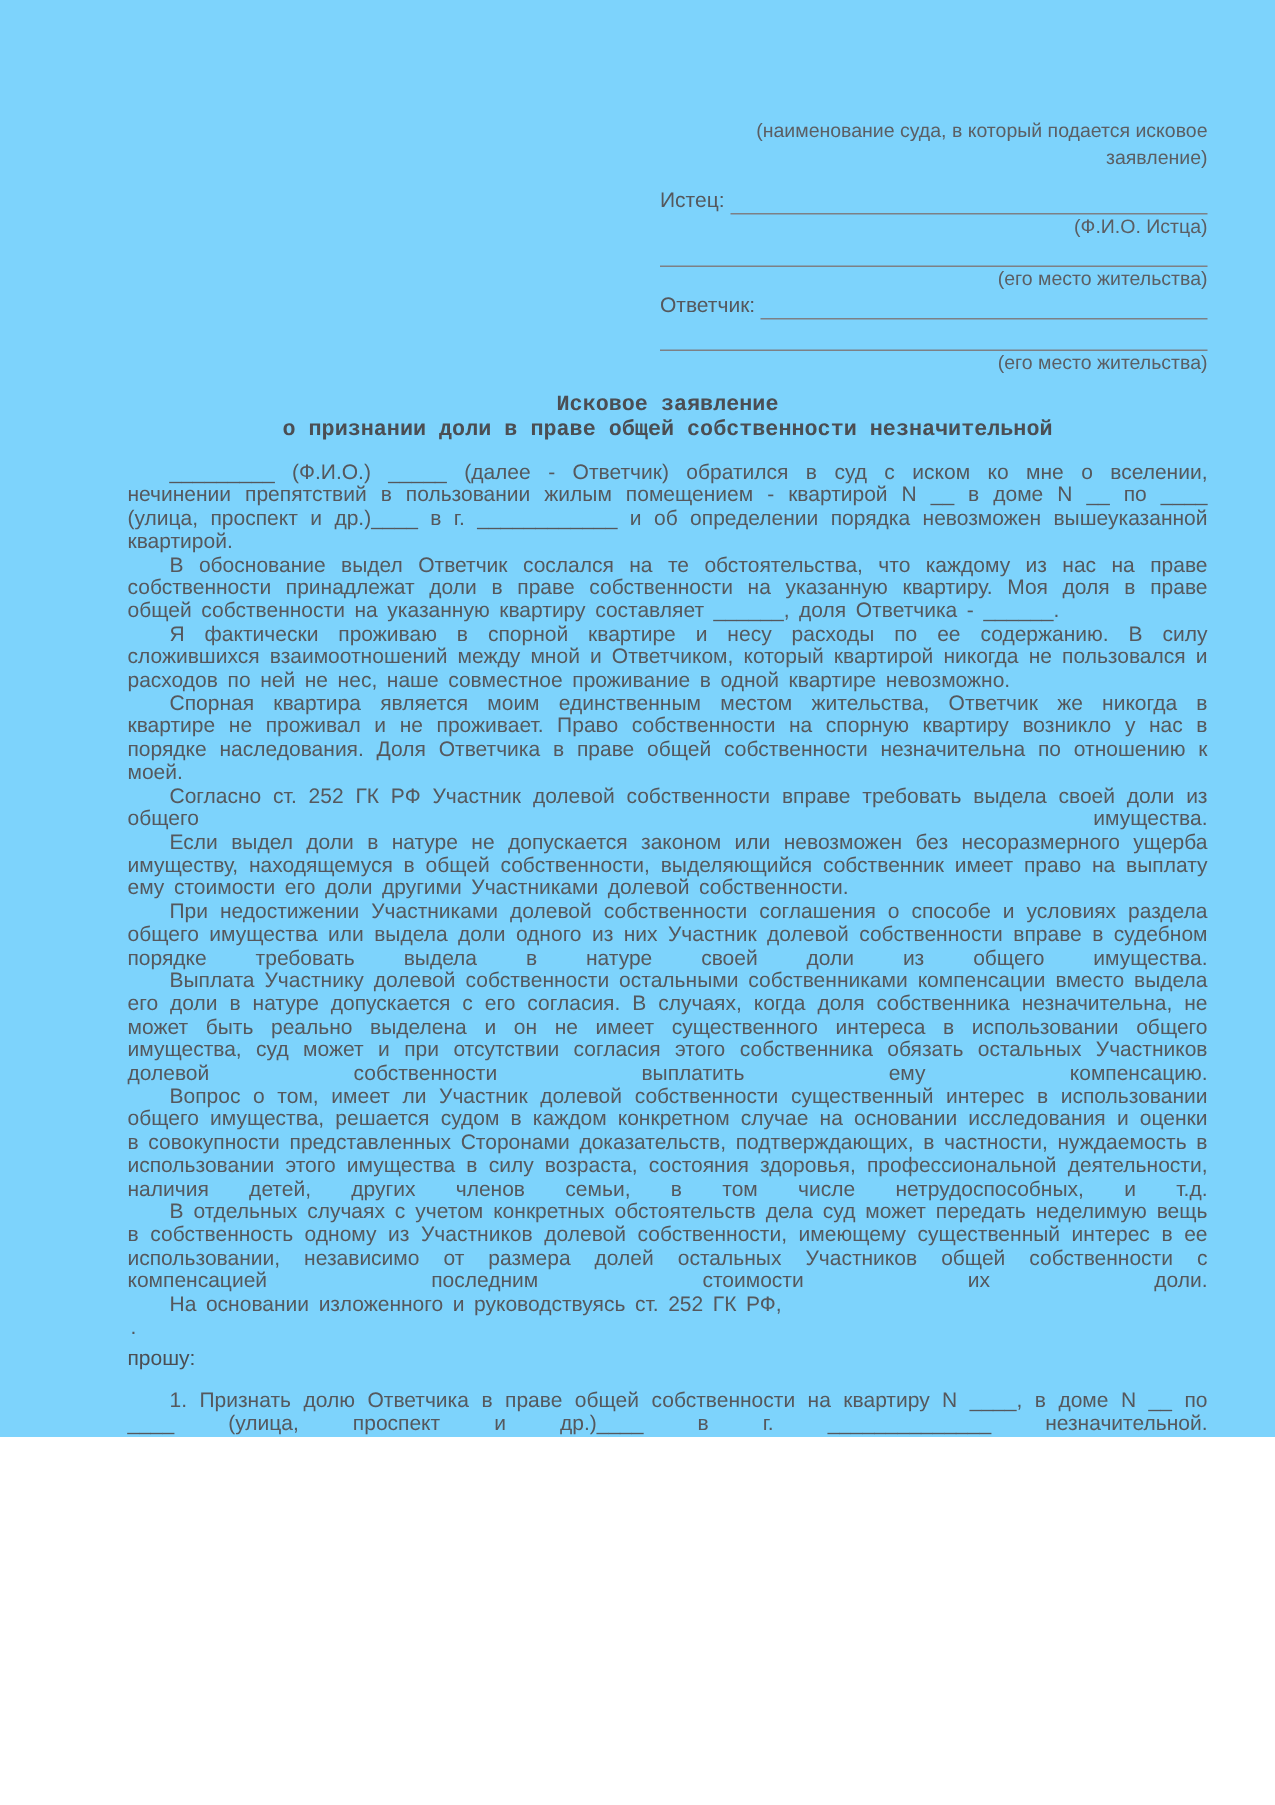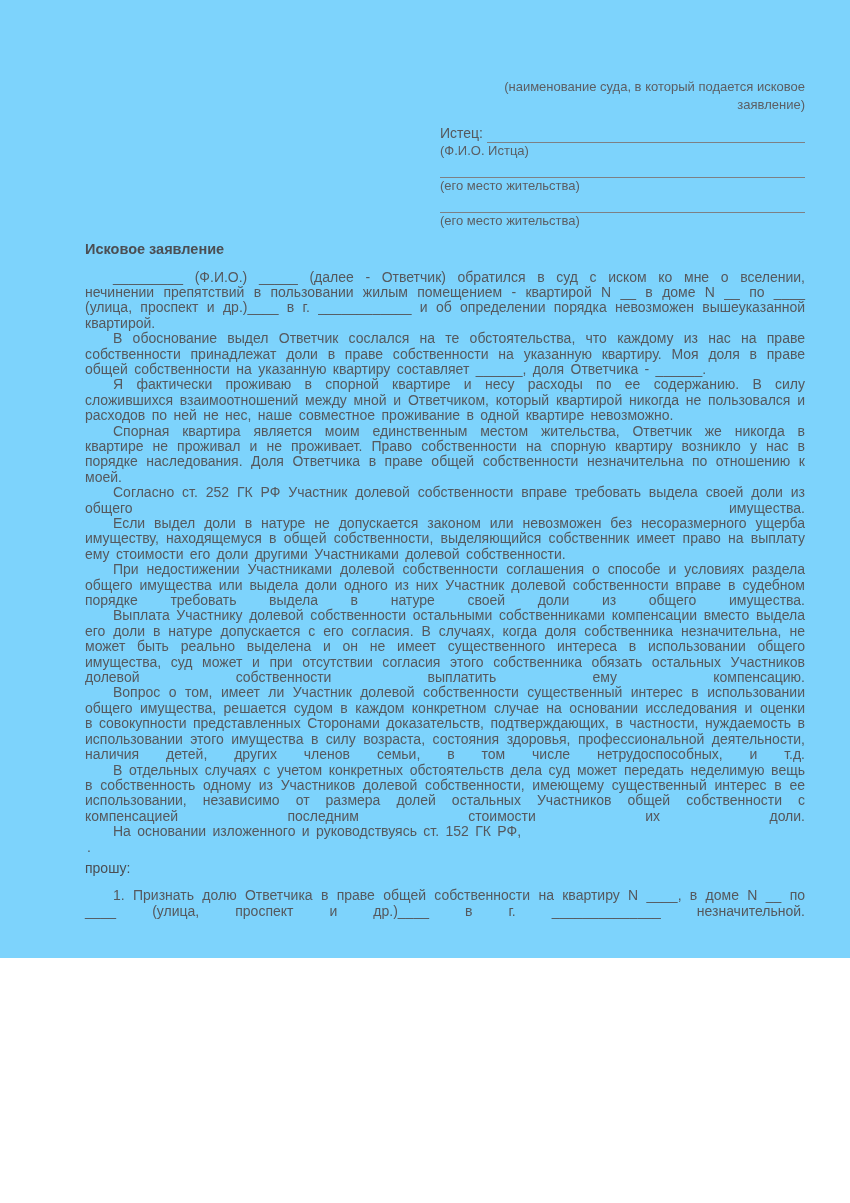--- a/index.html
+++ b/index.html
@@ -17,27 +17,28 @@
   }
   
   .header-block { width:365px; margin-left:auto; }
   .hdr-caption {
     text-align:right; font-size:13px; line-height:18px; color:#5b5e63;
   }
   .hdr-caption.top { margin-bottom:8px; }
   .field-row { display:flex; align-items:center; height:21px; }
   .field-label { font-size:14px; line-height:16px; white-space:nowrap; padding-right:4px; }
   .blank-line { flex:1; border-bottom:1px solid #7d8085; height:100%; }
-  .under-caption { font-size:13px; line-height:14px; height:14px; padding-top:1px; color:#5b5e63; }
+  .under-caption { text-align:right; font-size:13px; line-height:14px; height:14px; padding-top:1px; color:#5b5e63; }
   
   .doc-title {
     margin:14px 0 12px;
-    text-align:left; font-weight:bold;
+    text-align:center; font-weight:bold;
     font-size:14.5px; line-height:16.5px;
     color:#4b4e53;
+    font-family:Liberation Mono, monospace;
   }
   
   .body-text { }
   .para {
     text-align:justify;
     text-indent:28px;
     word-spacing:2.5px;
   }
   .para.spread { text-align-last:justify; }
   .para.noindent { text-indent:2px; word-spacing:normal; text-align:left; }
@@ -55,43 +56,48 @@
       <span class="field-label">Истец:</span>
       <span class="blank-line"></span>
     </div>
     <div class="under-caption">(Ф.И.О. Истца)</div>
 
     <div class="field-row">
       <span class="blank-line"></span>
     </div>
     <div class="under-caption">(его место жительства)</div>
 
+    <div class="field-row">
+      <span class="field-label">Ответчик:</span>
+      <span class="blank-line"></span>
+    </div>
 
     <div class="field-row">
       <span class="blank-line"></span>
     </div>
     <div class="under-caption">(его место жительства)</div>
   </div>
 
   <div class="doc-title">
     <div>Исковое заявление</div>
+    <div>о признании доли в праве общей собственности незначительной</div>
   </div>
 
   <div class="body-text">
       <p class="para spread">_________ (Ф.И.О.) _____ (далее - Ответчик) обратился в суд с иском ко мне о вселении, нечинении препятствий в пользовании жилым помещением - квартирой N __ в доме N __ по ____ (улица, проспект и др.)____ в г. ____________ и об определении порядка невозможен вышеуказанной квартирой.</p>
       <p class="para">В обоснование выдел Ответчик сослался на те обстоятельства, что каждому из нас на праве собственности принадлежат доли в праве собственности на указанную квартиру. Моя доля в праве общей собственности на указанную квартиру составляет ______, доля Ответчика - ______.</p>
       <p class="para">Я фактически проживаю в спорной квартире и несу расходы по ее содержанию. В силу сложившихся взаимоотношений между мной и Ответчиком, который квартирой никогда не пользовался и расходов по ней не нес, наше совместное проживание в одной квартире невозможно.</p>
       <p class="para spread">Спорная квартира является моим единственным местом жительства, Ответчик же никогда в квартире не проживал и не проживает. Право собственности на спорную квартиру возникло у нас в порядке наследования. Доля Ответчика в праве общей собственности незначительна по отношению к моей.</p>
       <p class="para spread">Согласно ст. 252 ГК РФ Участник долевой собственности вправе требовать выдела своей доли из общего имущества.</p>
       <p class="para">Если выдел доли в натуре не допускается законом или невозможен без несоразмерного ущерба имуществу, находящемуся в общей собственности, выделяющийся собственник имеет право на выплату ему стоимости его доли другими Участниками долевой собственности.</p>
       <p class="para spread">При недостижении Участниками долевой собственности соглашения о способе и условиях раздела общего имущества или выдела доли одного из них Участник долевой собственности вправе в судебном порядке требовать выдела в натуре своей доли из общего имущества.</p>
       <p class="para spread">Выплата Участнику долевой собственности остальными собственниками компенсации вместо выдела его доли в натуре допускается с его согласия. В случаях, когда доля собственника незначительна, не может быть реально выделена и он не имеет существенного интереса в использовании общего имущества, суд может и при отсутствии согласия этого собственника обязать остальных Участников долевой собственности выплатить ему компенсацию.</p>
       <p class="para spread">Вопрос о том, имеет ли Участник долевой собственности существенный интерес в использовании общего имущества, решается судом в каждом конкретном случае на основании исследования и оценки в совокупности представленных Сторонами доказательств, подтверждающих, в частности, нуждаемость в использовании этого имущества в силу возраста, состояния здоровья, профессиональной деятельности, наличия детей, других членов семьи, в том числе нетрудоспособных, и т.д.</p>
       <p class="para spread">В отдельных случаях с учетом конкретных обстоятельств дела суд может передать неделимую вещь в собственность одному из Участников долевой собственности, имеющему существенный интерес в ее использовании, независимо от размера долей остальных Участников общей собственности с компенсацией последним стоимости их доли.</p>
-      <p class="para">На основании изложенного и руководствуясь ст. 152 ГК РФ,</p>
+      <p class="para">На основании изложенного и руководствуясь ст. 252 ГК РФ,</p>
       <p class="para noindent">.</p>
     </div>
 
   <p class="para request-label">прошу:</p>
 
   <p class="para spread">1. Признать долю Ответчика в праве общей собственности на квартиру N ____, в доме N __ по ____ (улица, проспект и др.)____ в г. ______________ незначительной.</p>
 
 </div>
 
 </body></html>

